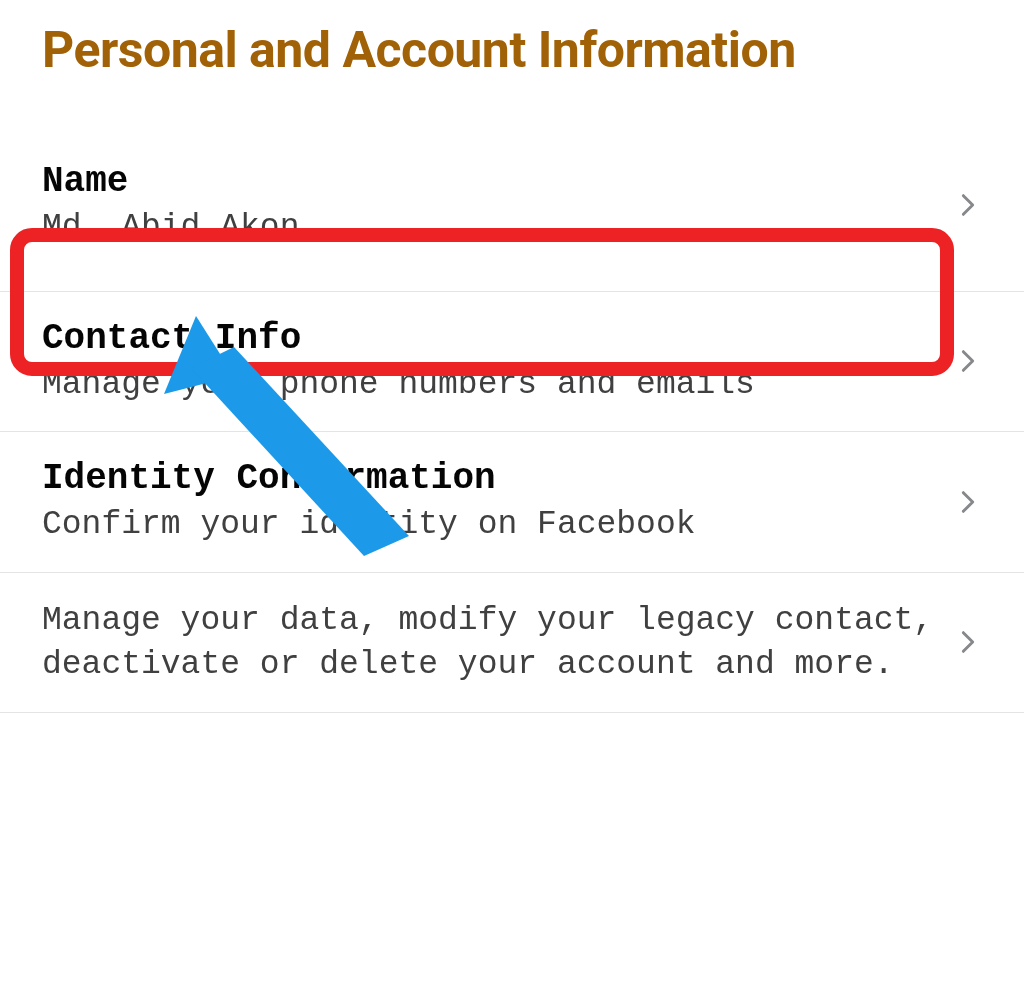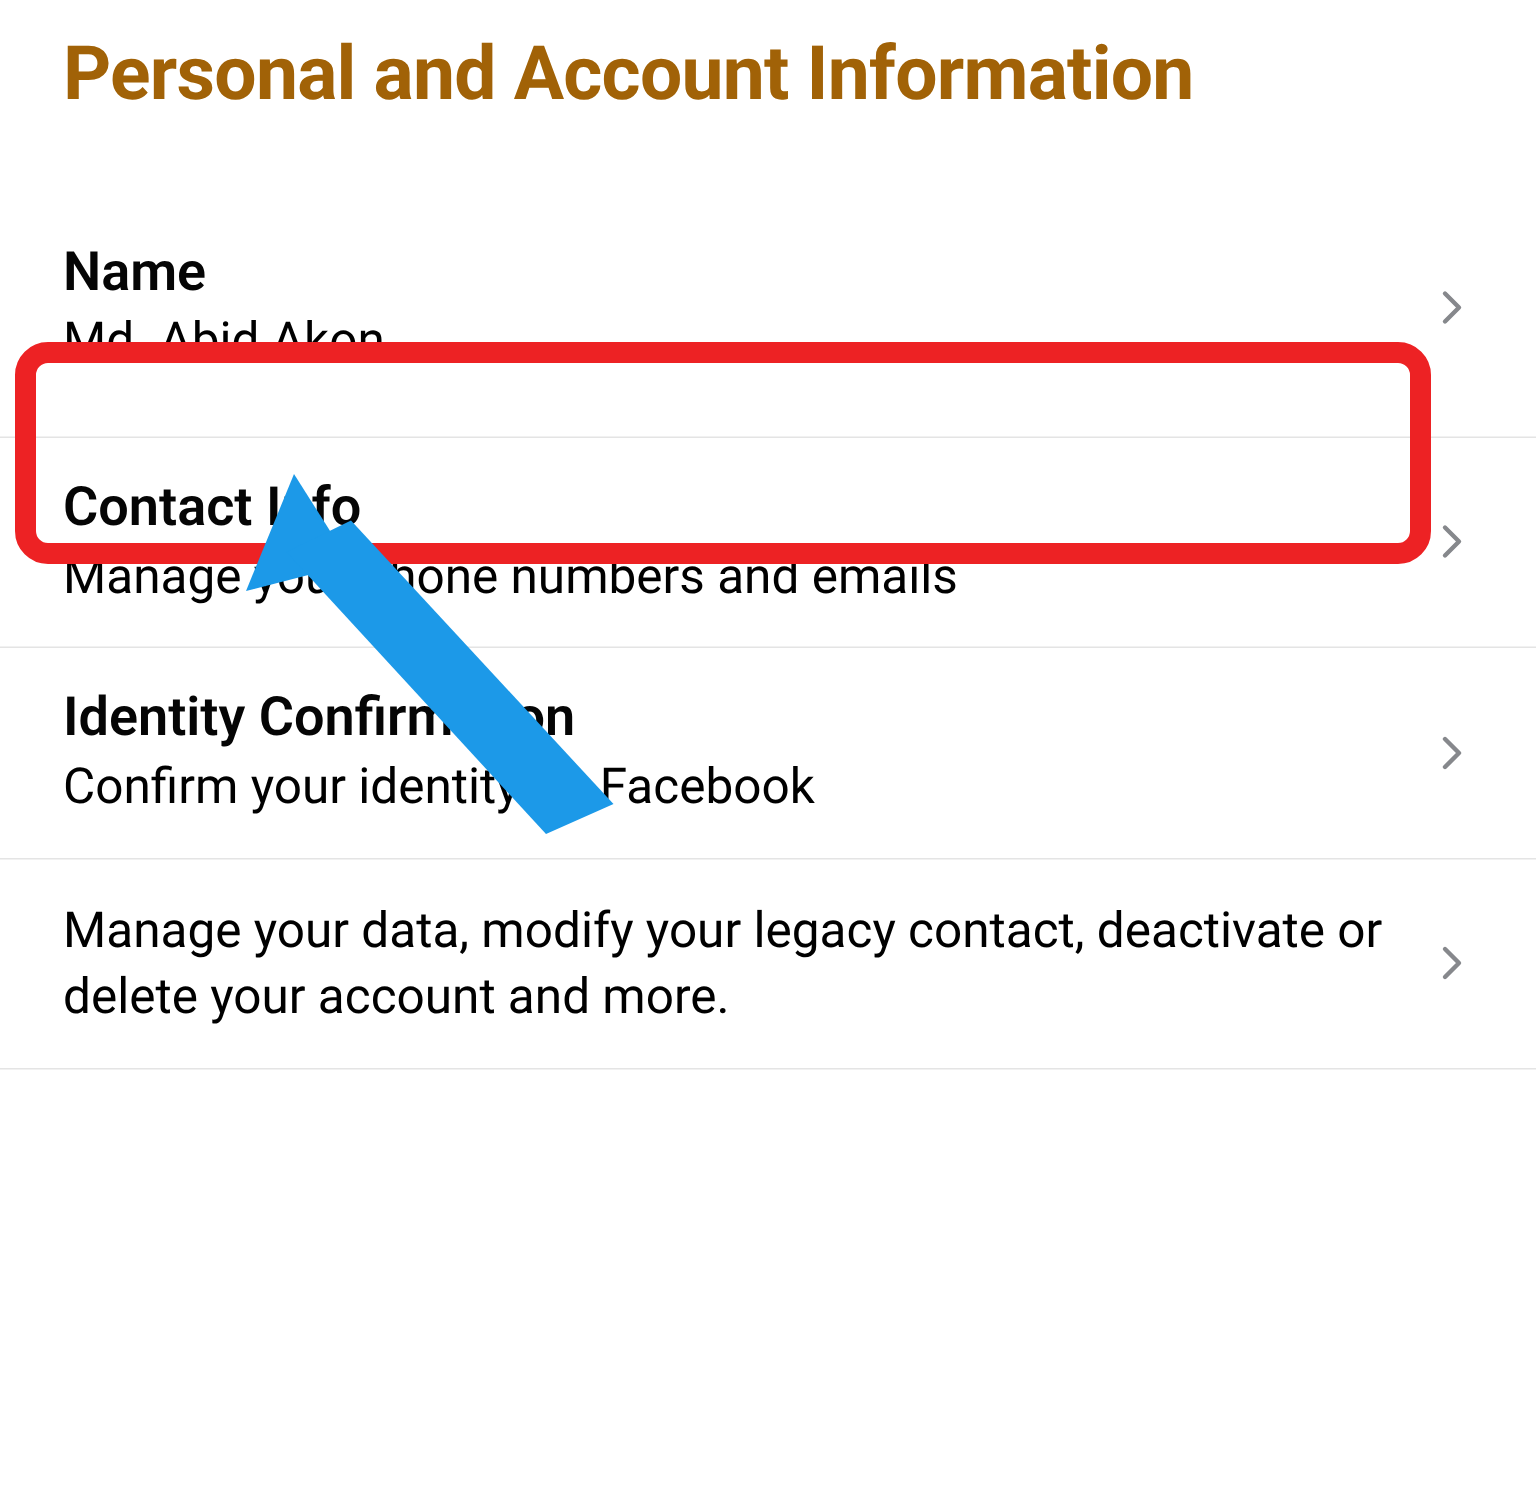--- a/index.html
+++ b/index.html
@@ -26,37 +26,38 @@
       list-style: none;
     }
     .settings-item {
       display: flex;
       align-items: center;
       justify-content: space-between;
       padding: 24px 42px 24px 42px;
       border-bottom: 1px solid #e4e4e4;
       cursor: pointer;
       position: relative;
+      font-family: Liberation Mono, monospace;
     }
     .settings-item:first-child {
       border-top: none;
     }
     .item-text {
       flex: 1;
       padding-right: 20px;
     }
     .item-label {
       font-size: 36px;
       font-weight: 600;
       color: #050505;
       line-height: 1.25;
     }
     .item-subtext {
       font-size: 33px;
-      color: #000000;
+      color: #404040;
       line-height: 1.35;
       margin-top: 2px;
     }
     .chevron {
       flex-shrink: 0;
       width: 28px;
       height: 28px;
     }
     .chevron svg {
       width: 100%;

